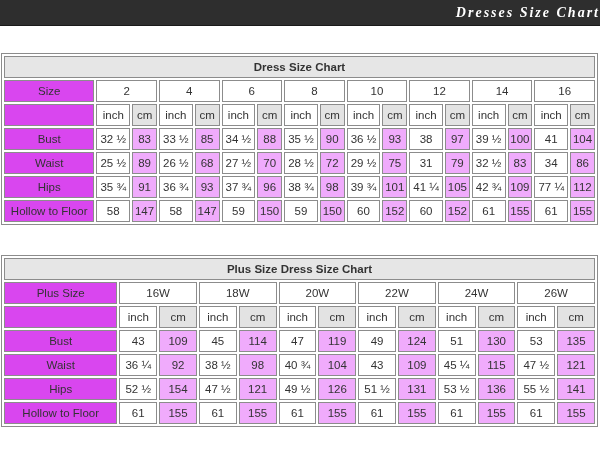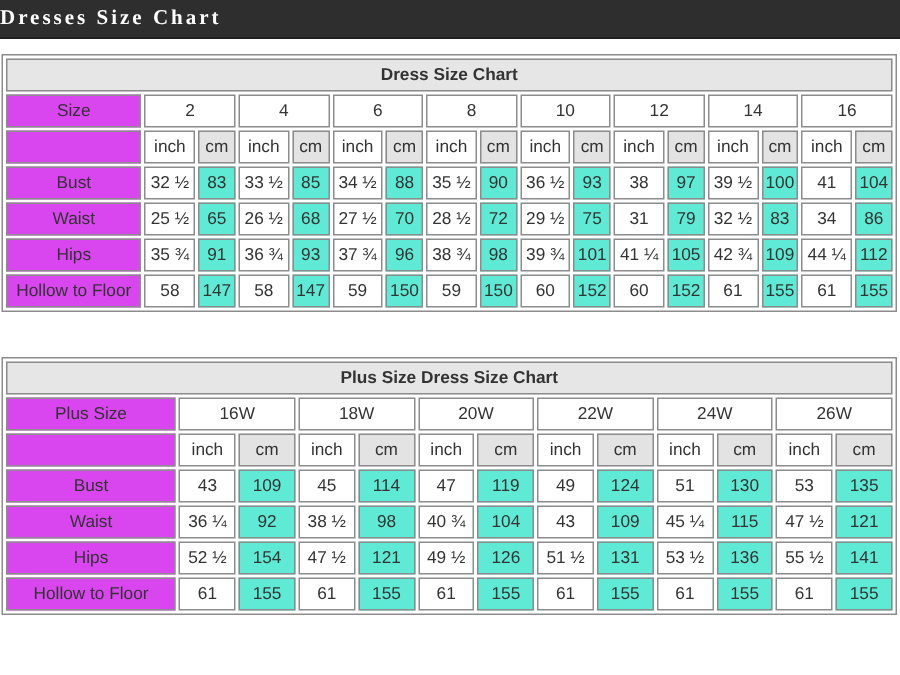--- a/index.html
+++ b/index.html
@@ -11,31 +11,32 @@
     background: #ffffff;
     font-family: "Liberation Sans", sans-serif;
   }
   .top-bar {
     width: 600px;
     height: 25px;
     background: #2e2e2e;
     border-bottom: 1px solid #1a1a1a;
     display: flex;
     align-items: center;
-    justify-content: flex-start;
+    justify-content: flex-end;
+    font-style: italic;
   }
   .top-bar-title {
     color: #ffffff;
     font-family: "Liberation Serif", serif;
     font-weight: bold;
     font-size: 14px;
     letter-spacing: 2px;
   }
   .tables-wrap {
-    padding-top: 10px;
+    padding-top: 27px;
   }
   table.size-table {
     border-collapse: separate;
     border-spacing: 2px;
     table-layout: fixed;
     width: 597px;
     margin: 0 0 0 1px;
     background: #ffffff;
     border: 1px solid #8c8c8c;
   }
@@ -54,21 +55,21 @@
     white-space: nowrap;
   }
   td.title-cell {
     background: #e6e6e6;
     font-weight: bold;
     font-size: 14px;
     color: #000000;
     height: 30px;
   }
   td.gray  { background: #e3e3e3; margin-left: 42px; }
-  td.cmcol { background: #5eead4; }
+  td.cmcol { background: #f0abfc; }
   td.white { background: #ffffff; }
   td.label-cell { background: #d946ef; }
   td.size-cell  { background: #ffffff; font-size: 12px; }
 </style>
 </head>
 <body>
 
 <div class="top-bar">
   <span class="top-bar-title">Dresses Size Chart</span>
 </div>
@@ -143,21 +144,21 @@
           <td class="white">38</td>
           <td class="cmcol">97</td>
           <td class="white">39 ½</td>
           <td class="cmcol">100</td>
           <td class="white">41</td>
           <td class="cmcol">104</td>
         </tr>
         <tr>
           <td class="label-cell">Waist</td>
           <td class="white">25 ½</td>
-          <td class="cmcol">65</td>
+          <td class="cmcol">89</td>
           <td class="white">26 ½</td>
           <td class="cmcol">68</td>
           <td class="white">27 ½</td>
           <td class="cmcol">70</td>
           <td class="white">28 ½</td>
           <td class="cmcol">72</td>
           <td class="white">29 ½</td>
           <td class="cmcol">75</td>
           <td class="white">31</td>
           <td class="cmcol">79</td>
@@ -175,21 +176,21 @@
           <td class="white">37 ¾</td>
           <td class="cmcol">96</td>
           <td class="white">38 ¾</td>
           <td class="cmcol">98</td>
           <td class="white">39 ¾</td>
           <td class="cmcol">101</td>
           <td class="white">41 ¼</td>
           <td class="cmcol">105</td>
           <td class="white">42 ¾</td>
           <td class="cmcol">109</td>
-          <td class="white">44 ¼</td>
+          <td class="white">77 ¼</td>
           <td class="cmcol">112</td>
         </tr>
         <tr>
           <td class="label-cell">Hollow to Floor</td>
           <td class="white">58</td>
           <td class="cmcol">147</td>
           <td class="white">58</td>
           <td class="cmcol">147</td>
           <td class="white">59</td>
           <td class="cmcol">150</td>

